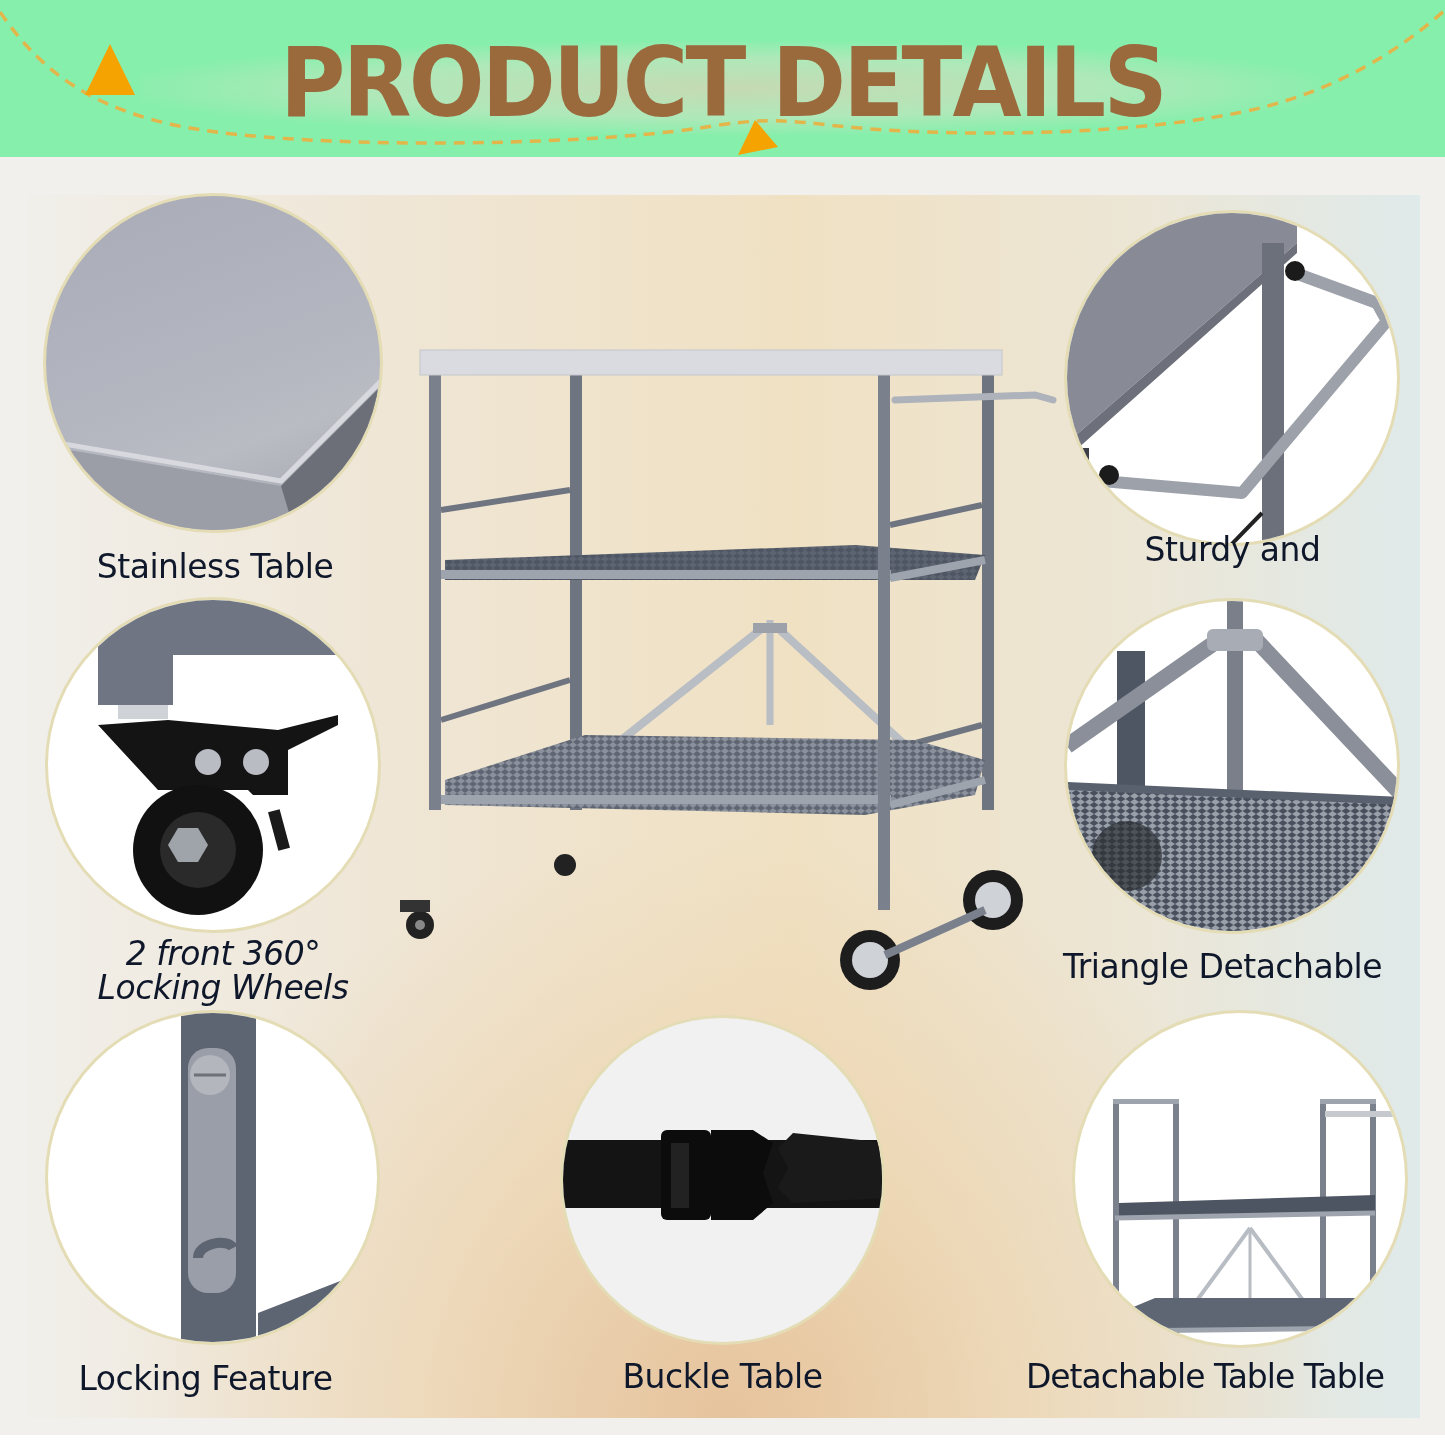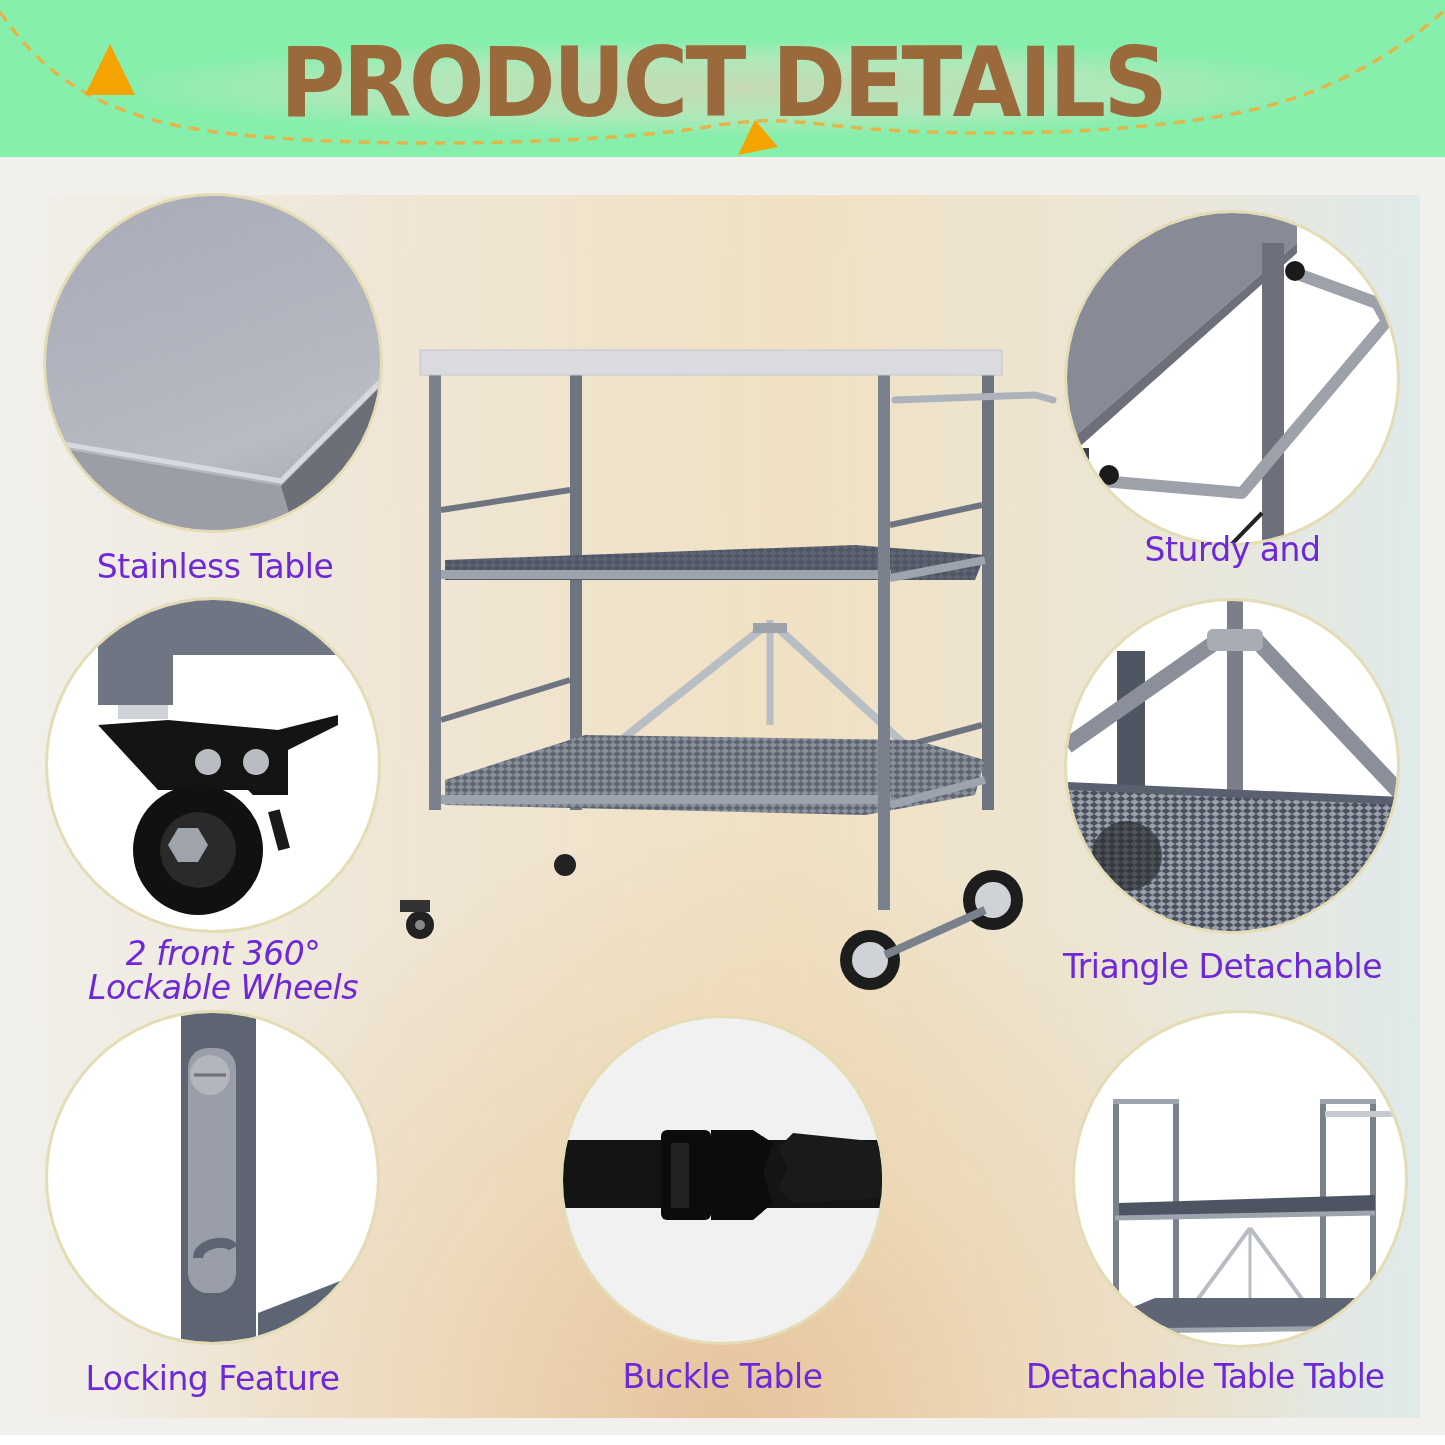--- a/index.html
+++ b/index.html
@@ -29,21 +29,21 @@
       radial-gradient(ellipse 55% 60% at 50% 100%, rgba(228,190,150,0.85) 0%, rgba(236,208,168,0.55) 40%, rgba(240,228,205,0) 80%),
       linear-gradient(90deg, #f1efea 0%, #efe6d6 25%, #f0e1c3 55%, #ece6d6 80%, #dfeaea 100%);
   }
   .circle {
     position: absolute; border-radius: 50%; overflow: hidden;
     border: 3px solid #e4dcb5;
     background: #ffffff;
     box-sizing: border-box;
   }
   .label {
-    position: absolute; text-align: center; color: #6d28d9;
+    position: absolute; text-align: center; color: #0f172a;
     font-family: "DejaVu Sans", sans-serif; font-size: 33px; line-height: 34px;
     letter-spacing: -0.5px;
   }
   .cart { position: absolute; left: 385px; top: 340px; width: 690px; height: 650px; }
 </style>
 </head>
 <body>
 
 <div class="header">
   <div class="title-glow"></div>
@@ -129,34 +129,34 @@
     <circle cx="160" cy="162" r="13" fill="#b9bcc2"></circle>
     <circle cx="208" cy="162" r="13" fill="#b9bcc2"></circle>
     <circle cx="150" cy="250" r="65" fill="#111"></circle>
     <circle cx="150" cy="250" r="38" fill="#2a2a2a"></circle>
     <polygon points="120,245 130,228 150,228 160,245 150,262 130,262" fill="#9fa3aa"></polygon>
     <rect x="225" y="210" width="12" height="40" fill="#1a1a1a" transform="rotate(-15 231 230)"></rect>
   </svg>
 </div>
 <div class="label" style="left:48px; top:937px; width:350px;font-style:italic;">
   <div>2 front 360°</div>
-  <div>Lockable Wheels</div>
+  <div>Locking Wheels</div>
 </div>
 
 <div class="circle" style="left:45px; top:1010px; width:335px; height:335px;">
   <svg width="335" height="335">
     <rect x="133" y="0" width="75" height="335" fill="#5d6472"></rect>
     <rect x="140" y="35" width="48" height="245" rx="20" fill="#9a9ea8"></rect>
     <circle cx="162" cy="62" r="20" fill="#b3b6bd"></circle>
     <line x1="146" y1="62" x2="178" y2="62" stroke="#6d717a" stroke-width="3"></line>
     <path d="M150,245 C150,230 180,225 185,235" fill="none" stroke="#5d6472" stroke-width="10"></path>
     <polygon points="210,300 300,265 300,335 210,335" fill="#5d6472"></polygon>
   </svg>
 </div>
-<div class="label" style="left:40px; top:1362px; width:345px;text-align:center;">Locking Feature</div>
+<div class="label" style="left:33px; top:1362px; width:345px;text-align:center;">Locking Feature</div>
 
 <div class="circle" style="left:560px; top:1015px; width:325px; height:330px; background:#f1f1f1;">
   <svg width="325" height="330">
     <rect x="0" y="122" width="325" height="68" fill="#141414"></rect>
     <rect x="98" y="112" width="50" height="90" rx="6" fill="#0c0c0c"></rect>
     <rect x="108" y="125" width="18" height="65" fill="#222"></rect>
     <path d="M148,112 L190,112 L210,125 L200,155 L210,185 L190,202 L148,202 Z" fill="#0c0c0c"></path>
     <path d="M215,130 L230,115 L325,125 L325,180 L230,185 L215,170 L225,150 Z" fill="#1a1a1a"></path>
   </svg>
 </div>

